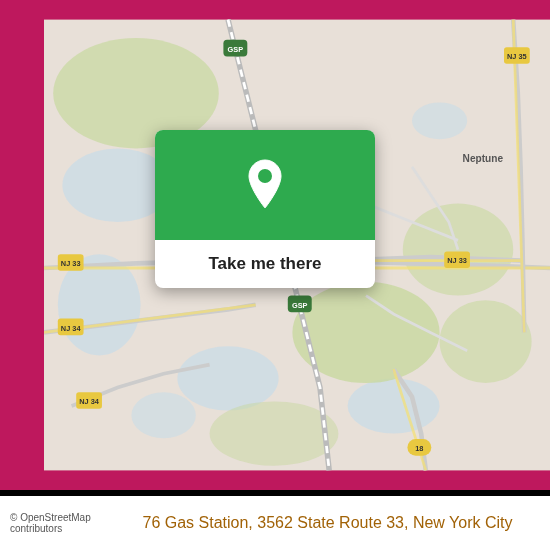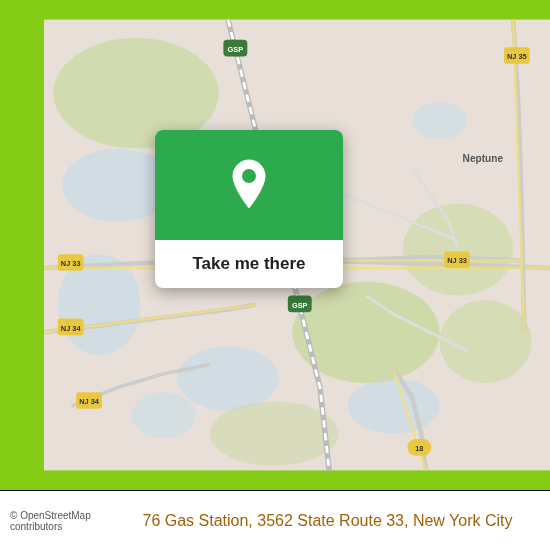--- a/index.html
+++ b/index.html
@@ -9,36 +9,36 @@
       overflow: hidden;
       font-family: Arial, sans-serif;
       background: #e8e0d8;
     }
 
     #map-container {
       position: relative;
       width: 550px;
       height: 490px;
       overflow: hidden;
-      background: #84cc16;
+      background: #be185d;
       padding-left: 44px;
     }
 
     
     #map-svg {
       width: 100%;
       height: 100%;
     }
 
     
     #popup-card {
       position: absolute;
       top: 130px;
       left: 155px;
-      width: 188px;
+      width: 220px;
       background: white;
       border-radius: 8px;
       box-shadow: 0 4px 16px rgba(0,0,0,0.35);
       overflow: hidden;
       z-index: 10;
     }
 
     #popup-green-area {
       background: #2eaa4e;
       height: 110px;
@@ -66,21 +66,21 @@
     #bottom-bar {
       position: absolute;
       bottom: 0;
       left: 0;
       width: 550px;
       height: 60px;
       background: white;
       display: flex;
       align-items: center;
       padding: 0 10px;
-      border-top: 1px solid #000000;
+      border-top: 6px solid #000000;
       z-index: 20;
     }
 
     #osm-credit {
       font-size: 10px;
       color: #555;
       flex: 1;
     }
 
     #bottom-address {

